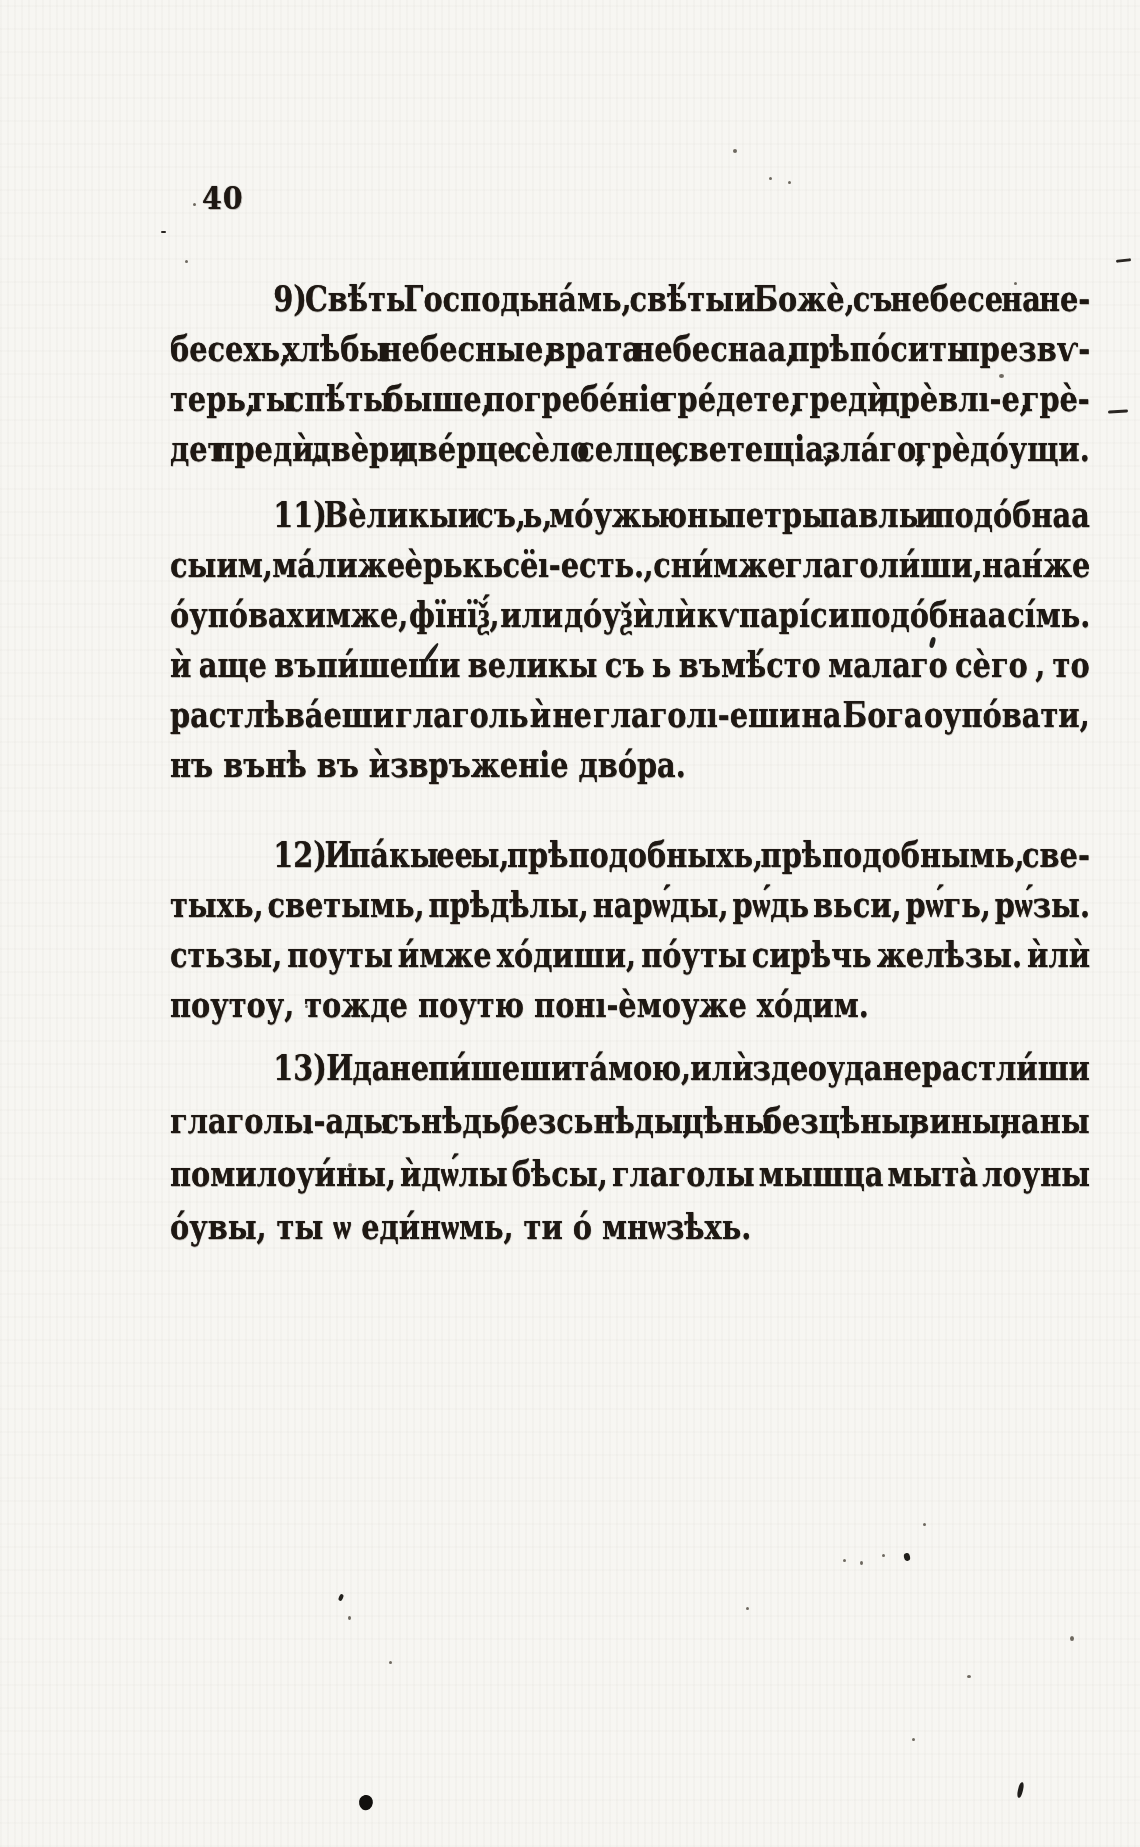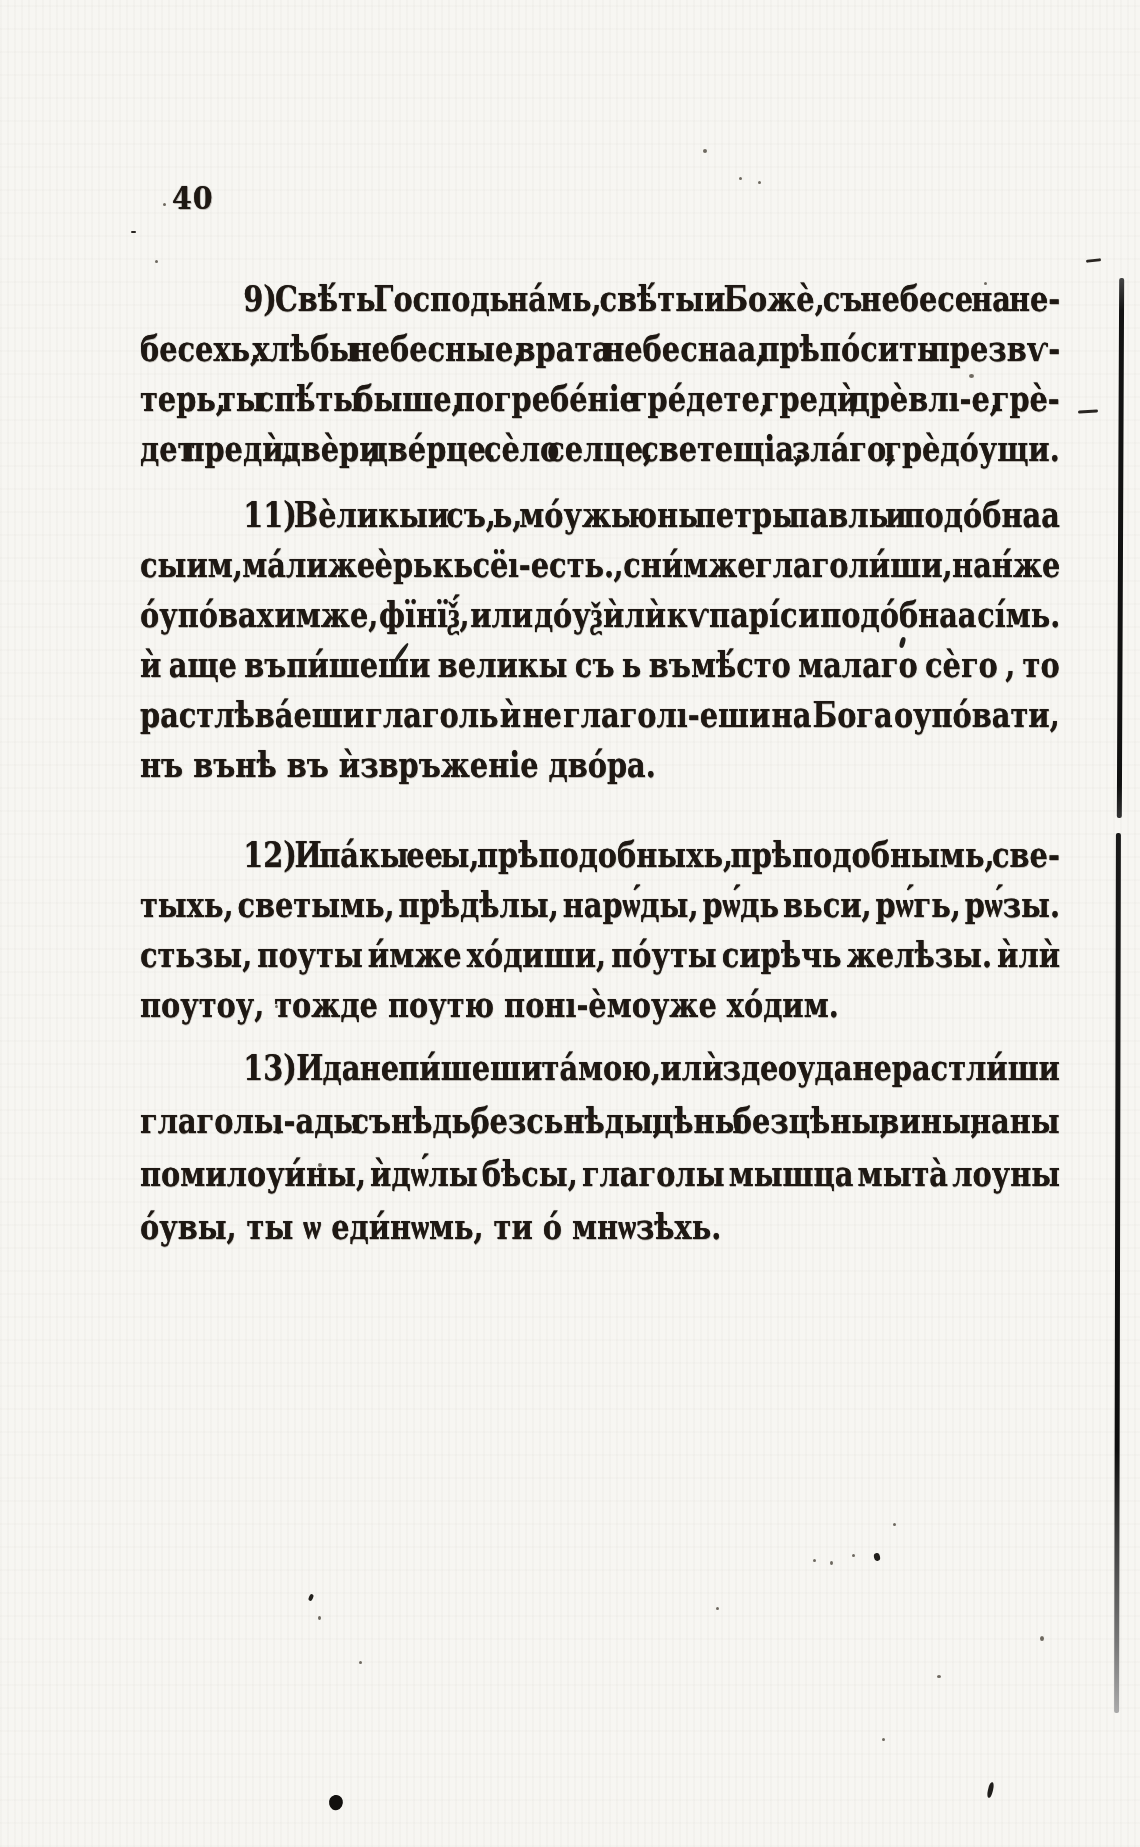--- a/index.html
+++ b/index.html
@@ -5,21 +5,21 @@
   html,body{margin:0;padding:0;}
   body{
     width:1140px;height:1847px;position:relative;overflow:hidden;
     background-color:var(--paper,#f7f6f2);
     background-image:
       repeating-linear-gradient(90deg, rgba(128,122,108,.035) 0 2px, rgba(0,0,0,0) 2px 7px),
       repeating-linear-gradient(0deg, rgba(128,122,108,.028) 0 2px, rgba(0,0,0,0) 2px 23px);
     font-family:"DejaVu Serif","Liberation Serif",serif;
     color:var(--ink,#1e1813);
   }
-  .page{position:absolute;inset:0;}
+  .page{position:absolute;inset:0;margin-left:30px;}
   .pagenum{
     position:absolute;left:172px;top:180px;
     font-size:31px;font-weight:700;letter-spacing:1px;
     transform:scaleX(.92);transform-origin:0 0;
     text-shadow:0 0 1px rgba(25,16,8,.85), 1px 1px 0 rgba(25,16,8,.2);
   }
   .text-block{position:absolute;left:140px;top:273px;width:920px;}
   .para{line-height:50px;width:920px;}
   .para:nth-child(2){margin-top:16px;}
   .para:nth-child(3){margin-top:40px;}

